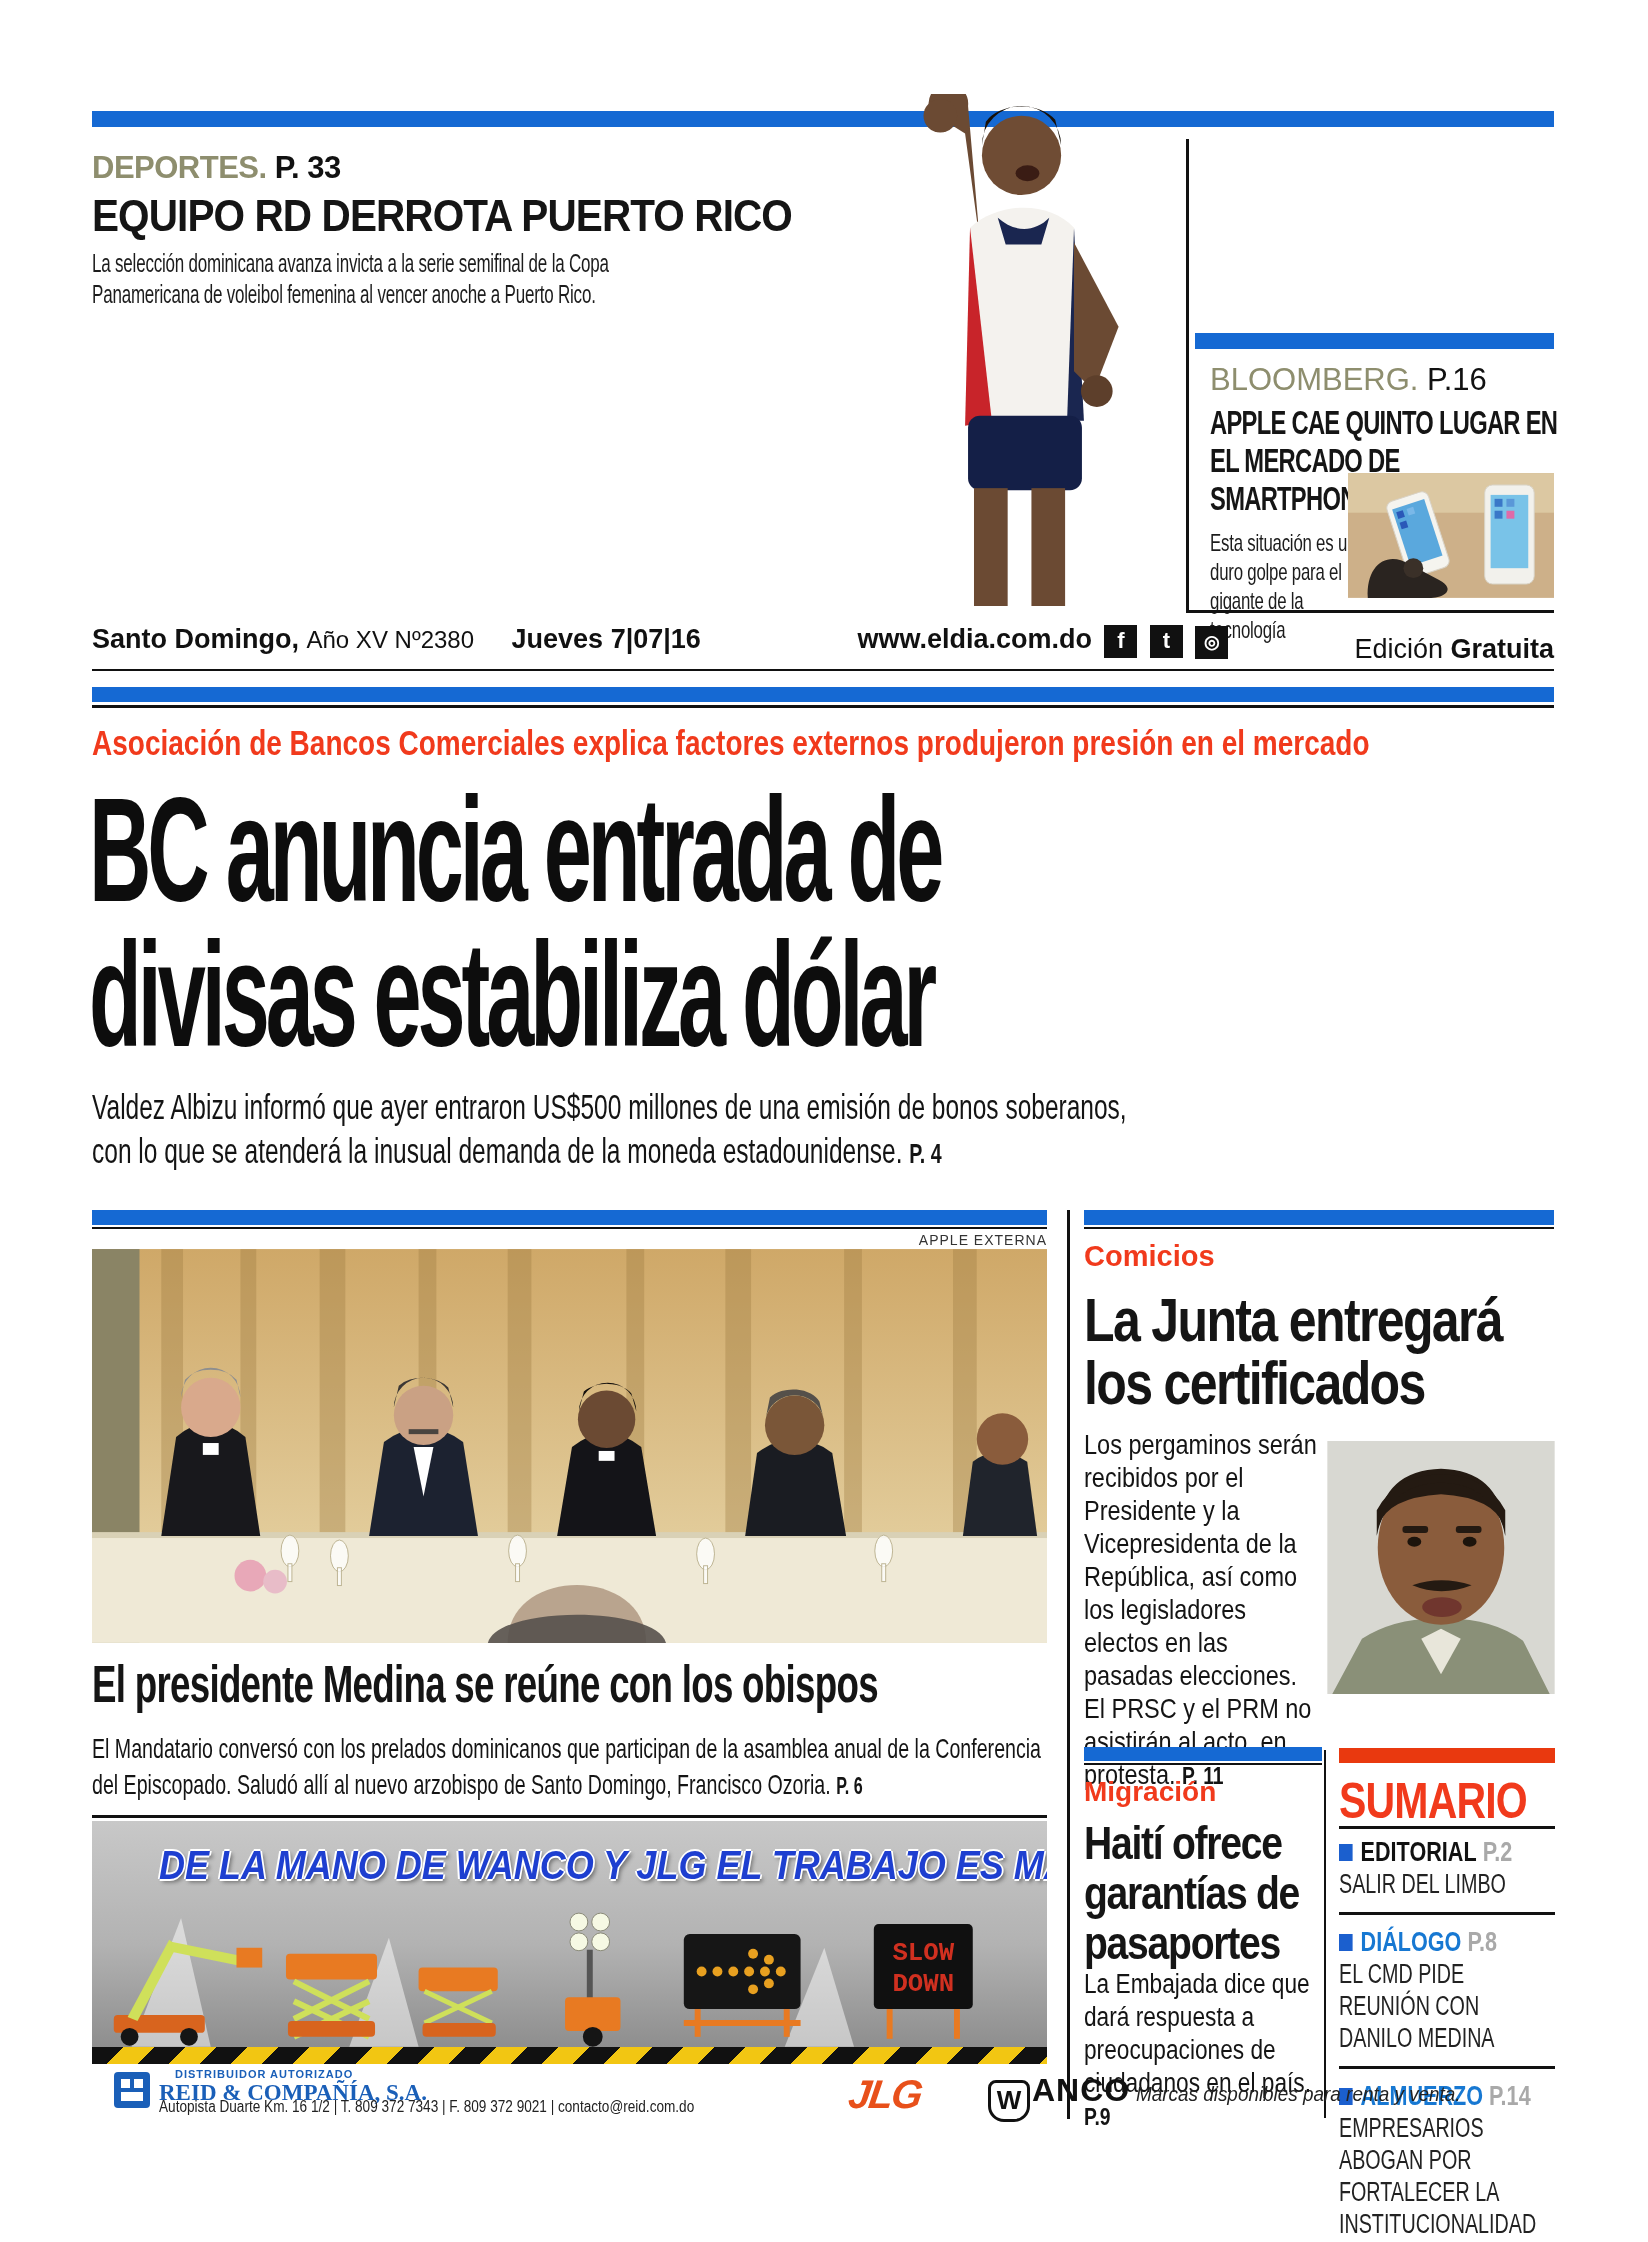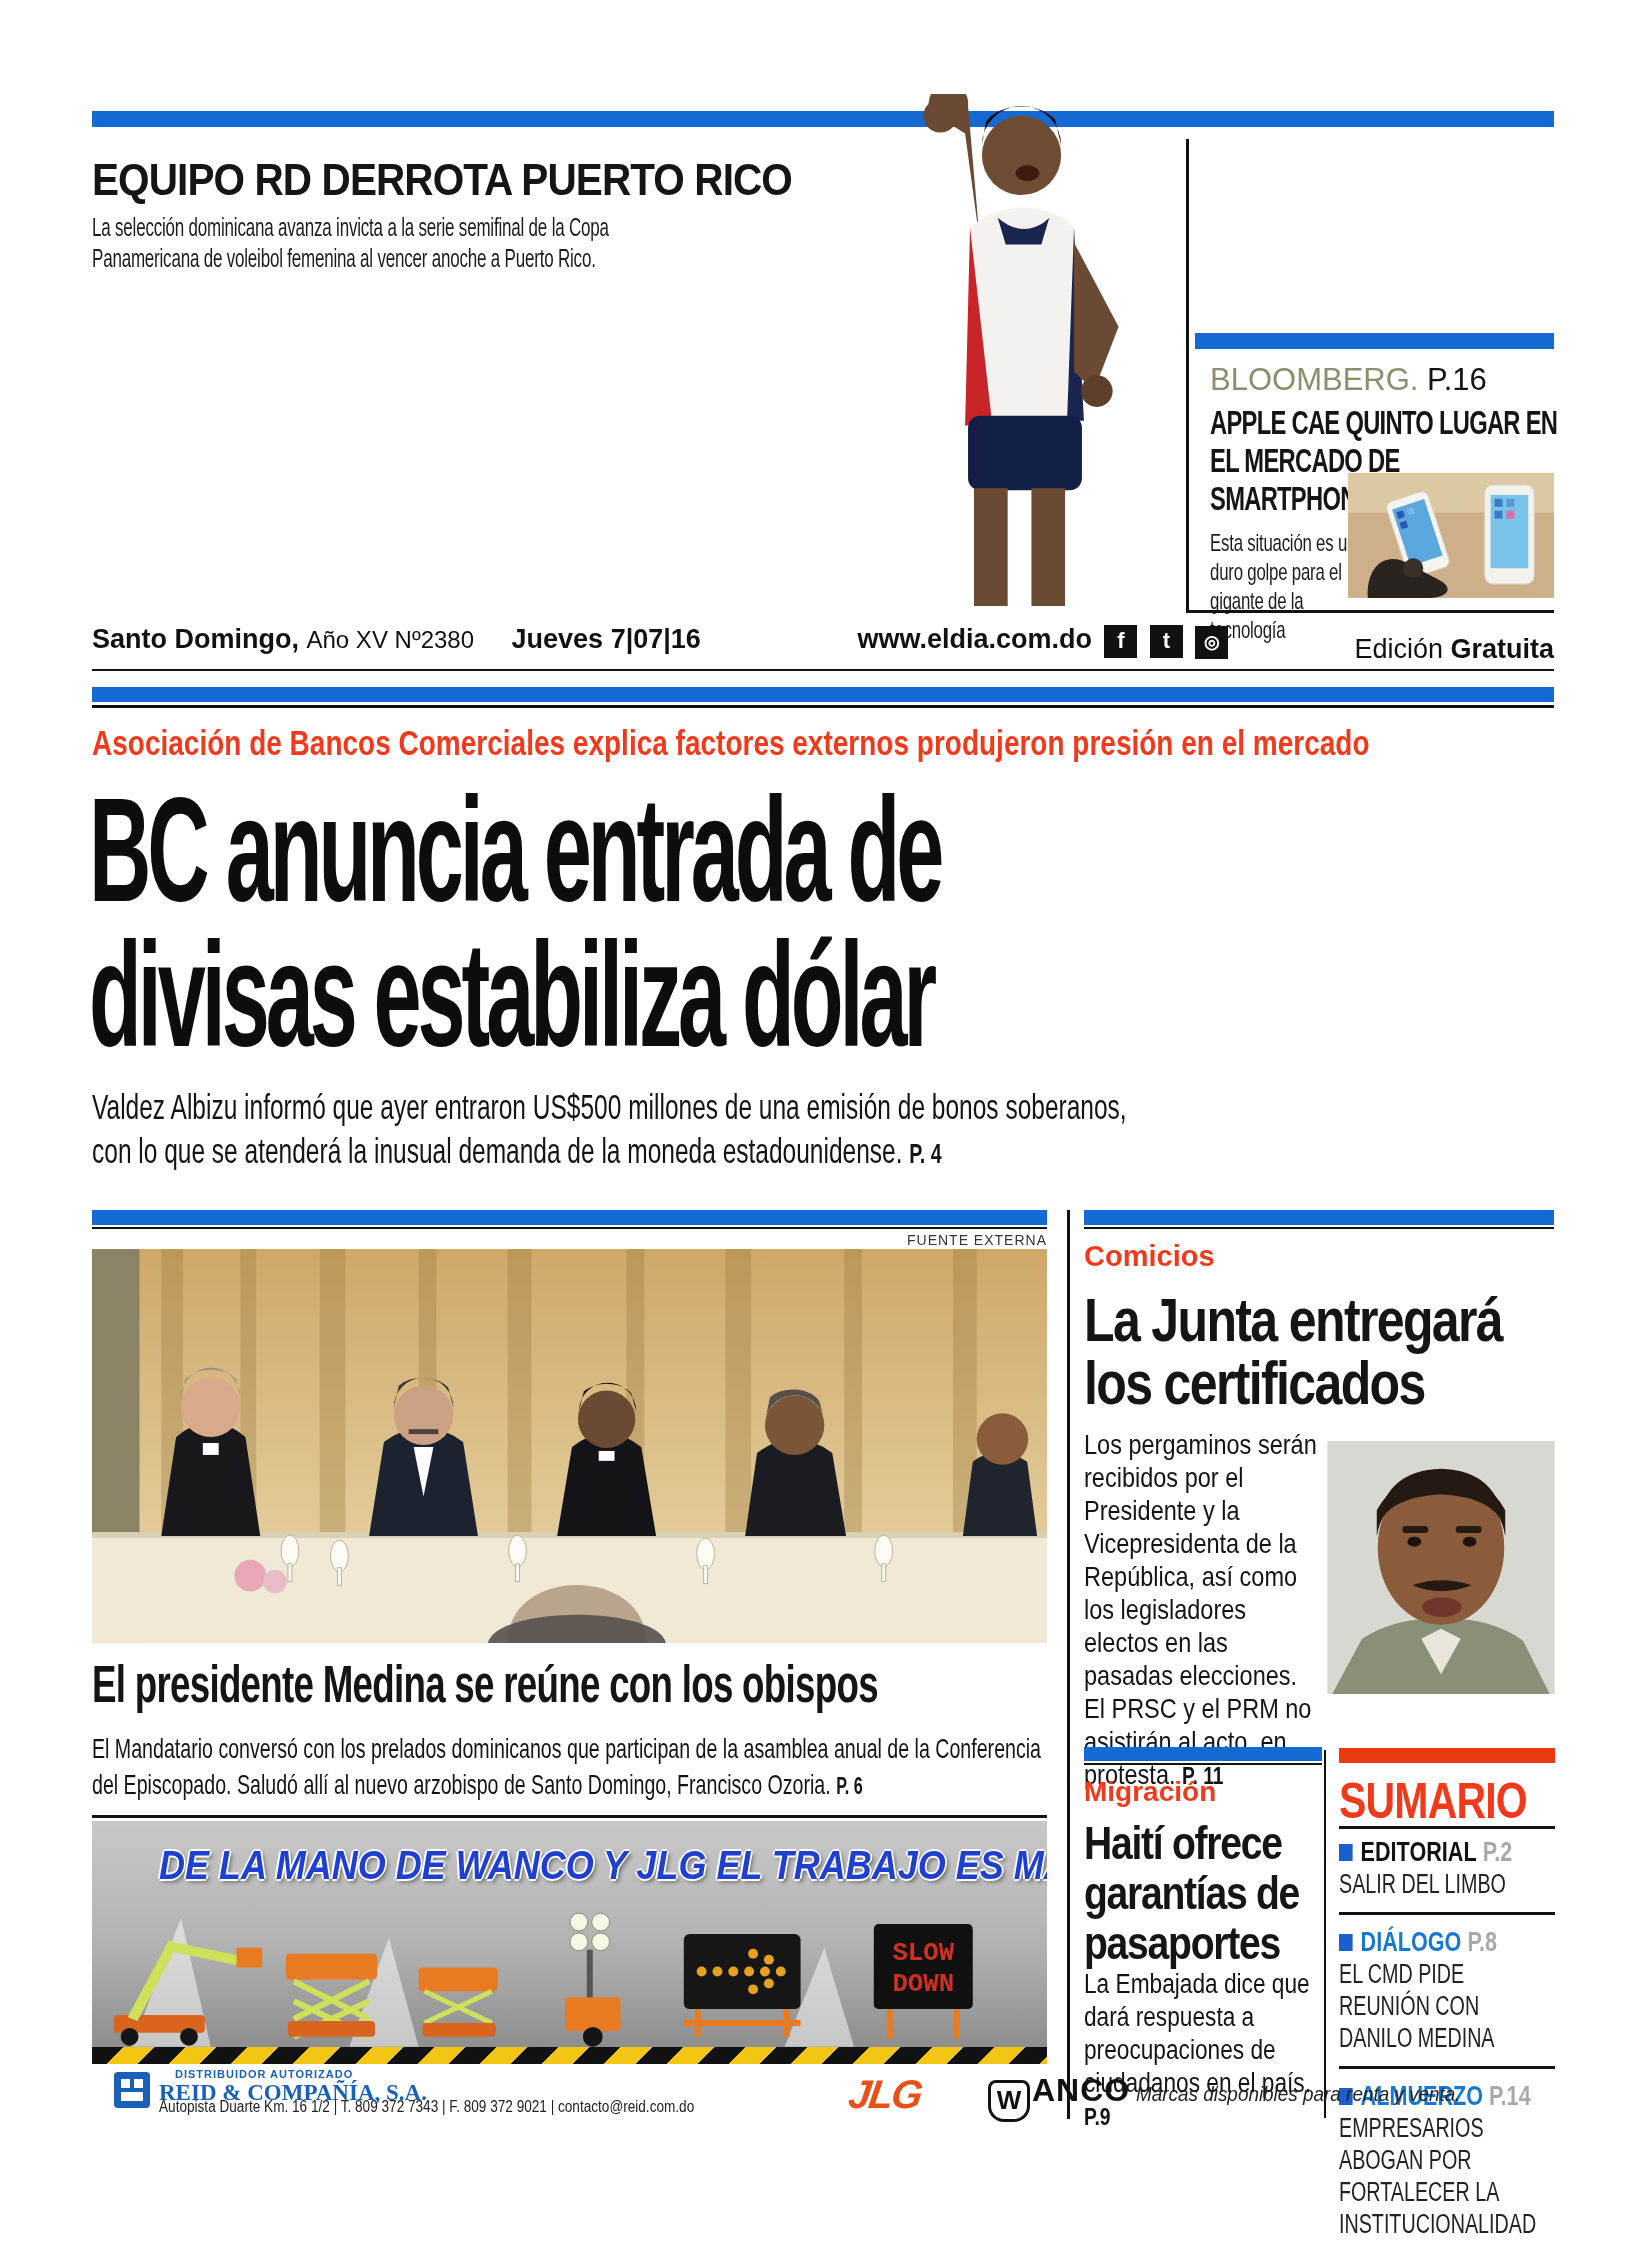--- a/index.html
+++ b/index.html
@@ -33,20 +33,24 @@
            color:#111;background:#fff;margin-right:2px;vertical-align:-8px;}
 </style>
 </head>
 <body>
 
 <div id="page">
 
   <div class="abs bar-blue" style="left:92px;top:111px;width:1462px;height:16px;"></div>
 
   <div class="abs" style="left:92px;top:150px;width:782px;">
+    <div style="font-size:31px;font-weight:bold;letter-spacing:-0.5px;">
+      <span class="olive">DEPORTES.</span>
+      <span>P. 33</span>
+    </div>
     <div class="headline cx nw" style="font-size:45px;margin-top:4px;transform:scaleX(.9);">EQUIPO RD DERROTA PUERTO RICO</div>
     <div class="bodytxt cx" style="font-size:25px;line-height:31px;width:871px;transform:scaleX(.68);margin-top:6px;">La selección dominicana avanza invicta a la serie semifinal de la Copa Panamericana de voleibol femenina al vencer anoche a Puerto Rico.</div>
   </div>
 
 
   <svg class="abs" style="left:871px;top:94px;" width="307" height="512" viewBox="0 0 310 517">
     <g>
       <path d="M95 40 L60 18 a20 20 0 1 1 38 -6 L110 150 Z" fill="#6b4a33"></path>
       <circle cx="70" cy="22" r="17" fill="#6b4a33"></circle>
       <circle cx="152" cy="62" r="40" fill="#6f4c34"></circle>
@@ -124,21 +128,21 @@
   <div class="abs cx nw" id="bigline1" style="left:89px;top:764px;transform:scaleX(.58);">BC anuncia entrada de</div>
   <div class="abs cx nw" id="bigline2" style="left:89px;top:909px;transform:scaleX(.58);">divisas estabiliza dólar</div>
 
   <div class="abs cx" style="left:92px;top:1085px;width:1525px;transform:scaleX(.7);font-size:35px;line-height:44px;color:#141414;">
     <span>Valdez Albizu informó que ayer entraron US$500 millones de una emisión de bonos soberanos, con lo que se atenderá la inusual demanda de la moneda estadounidense.</span>
     <span class="b" style="font-size:28px;">P. 4</span>
   </div>
 
   <div class="abs bar-blue" style="left:92px;top:1210px;width:955px;height:15px;"></div>
   <div class="abs hline" style="left:92px;top:1227px;width:955px;height:2px;"></div>
-  <div class="abs" style="left:92px;top:1232px;width:955px;text-align:right;font-size:14px;letter-spacing:1px;color:#333;">FUENTE EXTERNA</div>
+  <div class="abs" style="left:92px;top:1232px;width:955px;text-align:right;font-size:14px;letter-spacing:1px;color:#333;">APPLE EXTERNA</div>
 
   <svg class="abs" style="left:92px;top:1249px;" width="955" height="394" viewBox="0 0 965 398">
     <defs>
       <linearGradient id="drape" x1="0" y1="0" x2="0" y2="1">
         <stop offset="0" stop-color="#cfa868"></stop>
           <stop offset="1" stop-color="#e9d9ad"></stop>
       </linearGradient>
     </defs>
     <rect width="965" height="398" fill="url(#drape)"></rect>
     <g opacity=".35" fill="#9c7a40">

